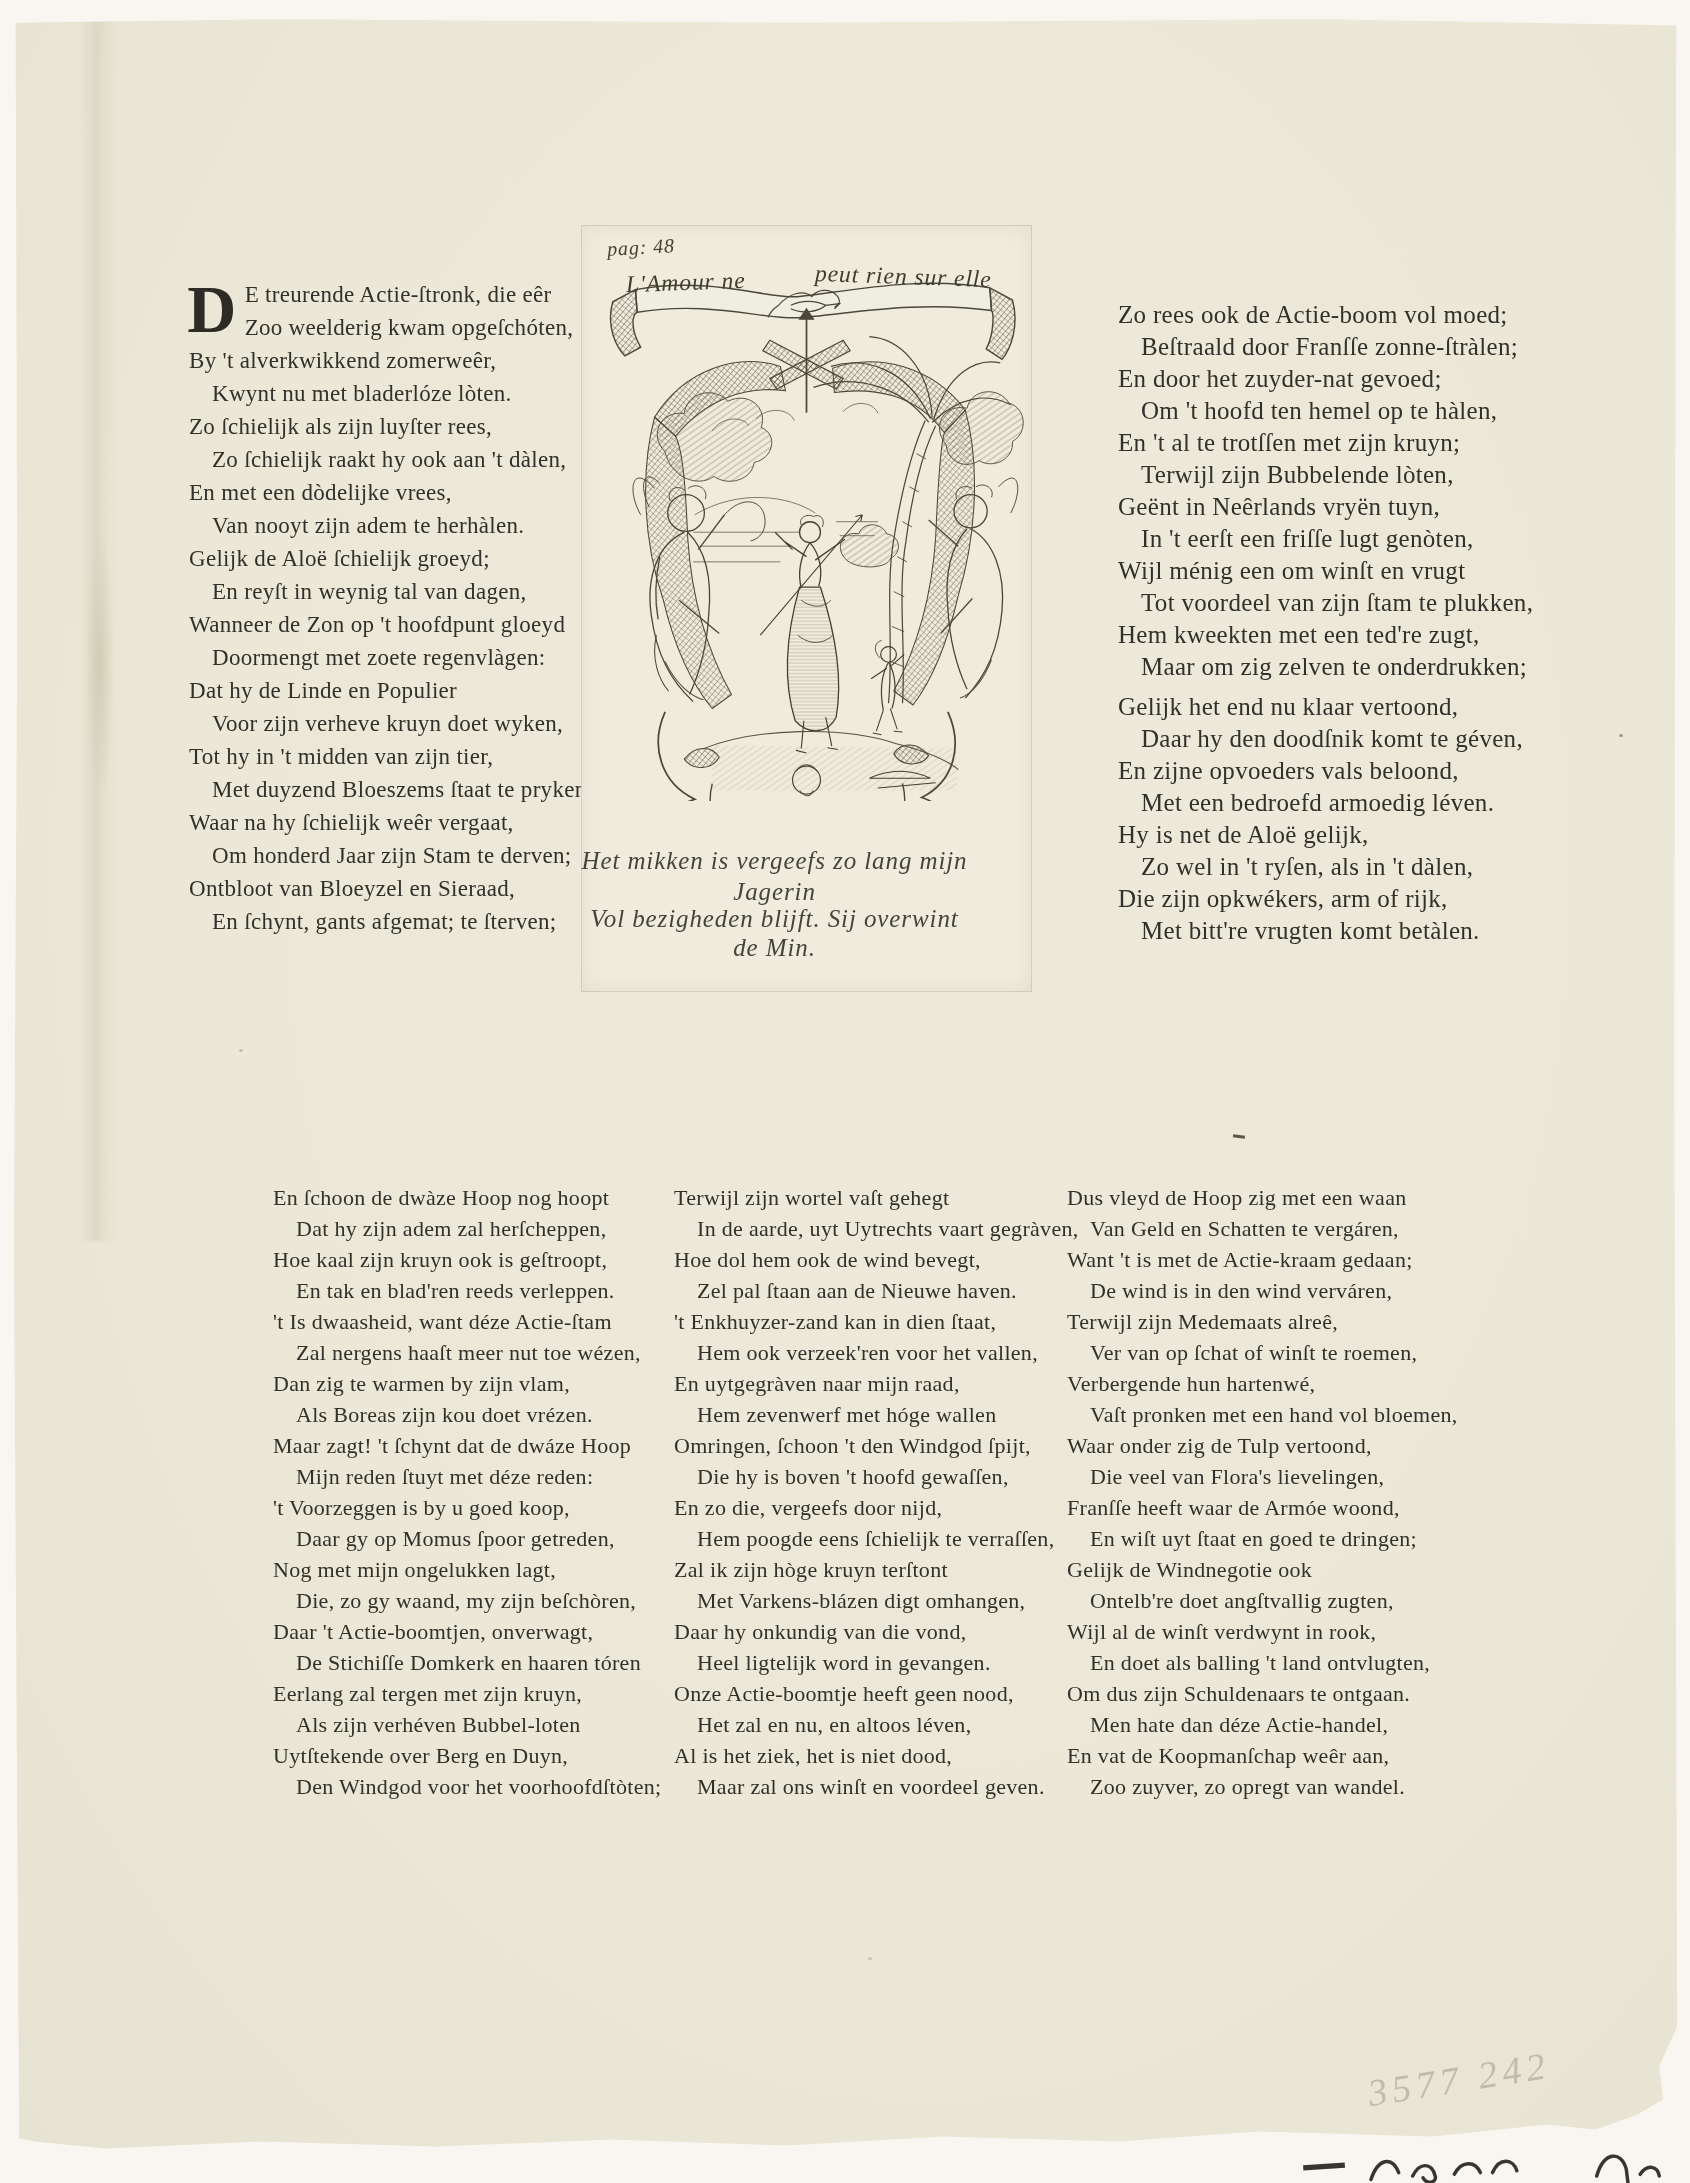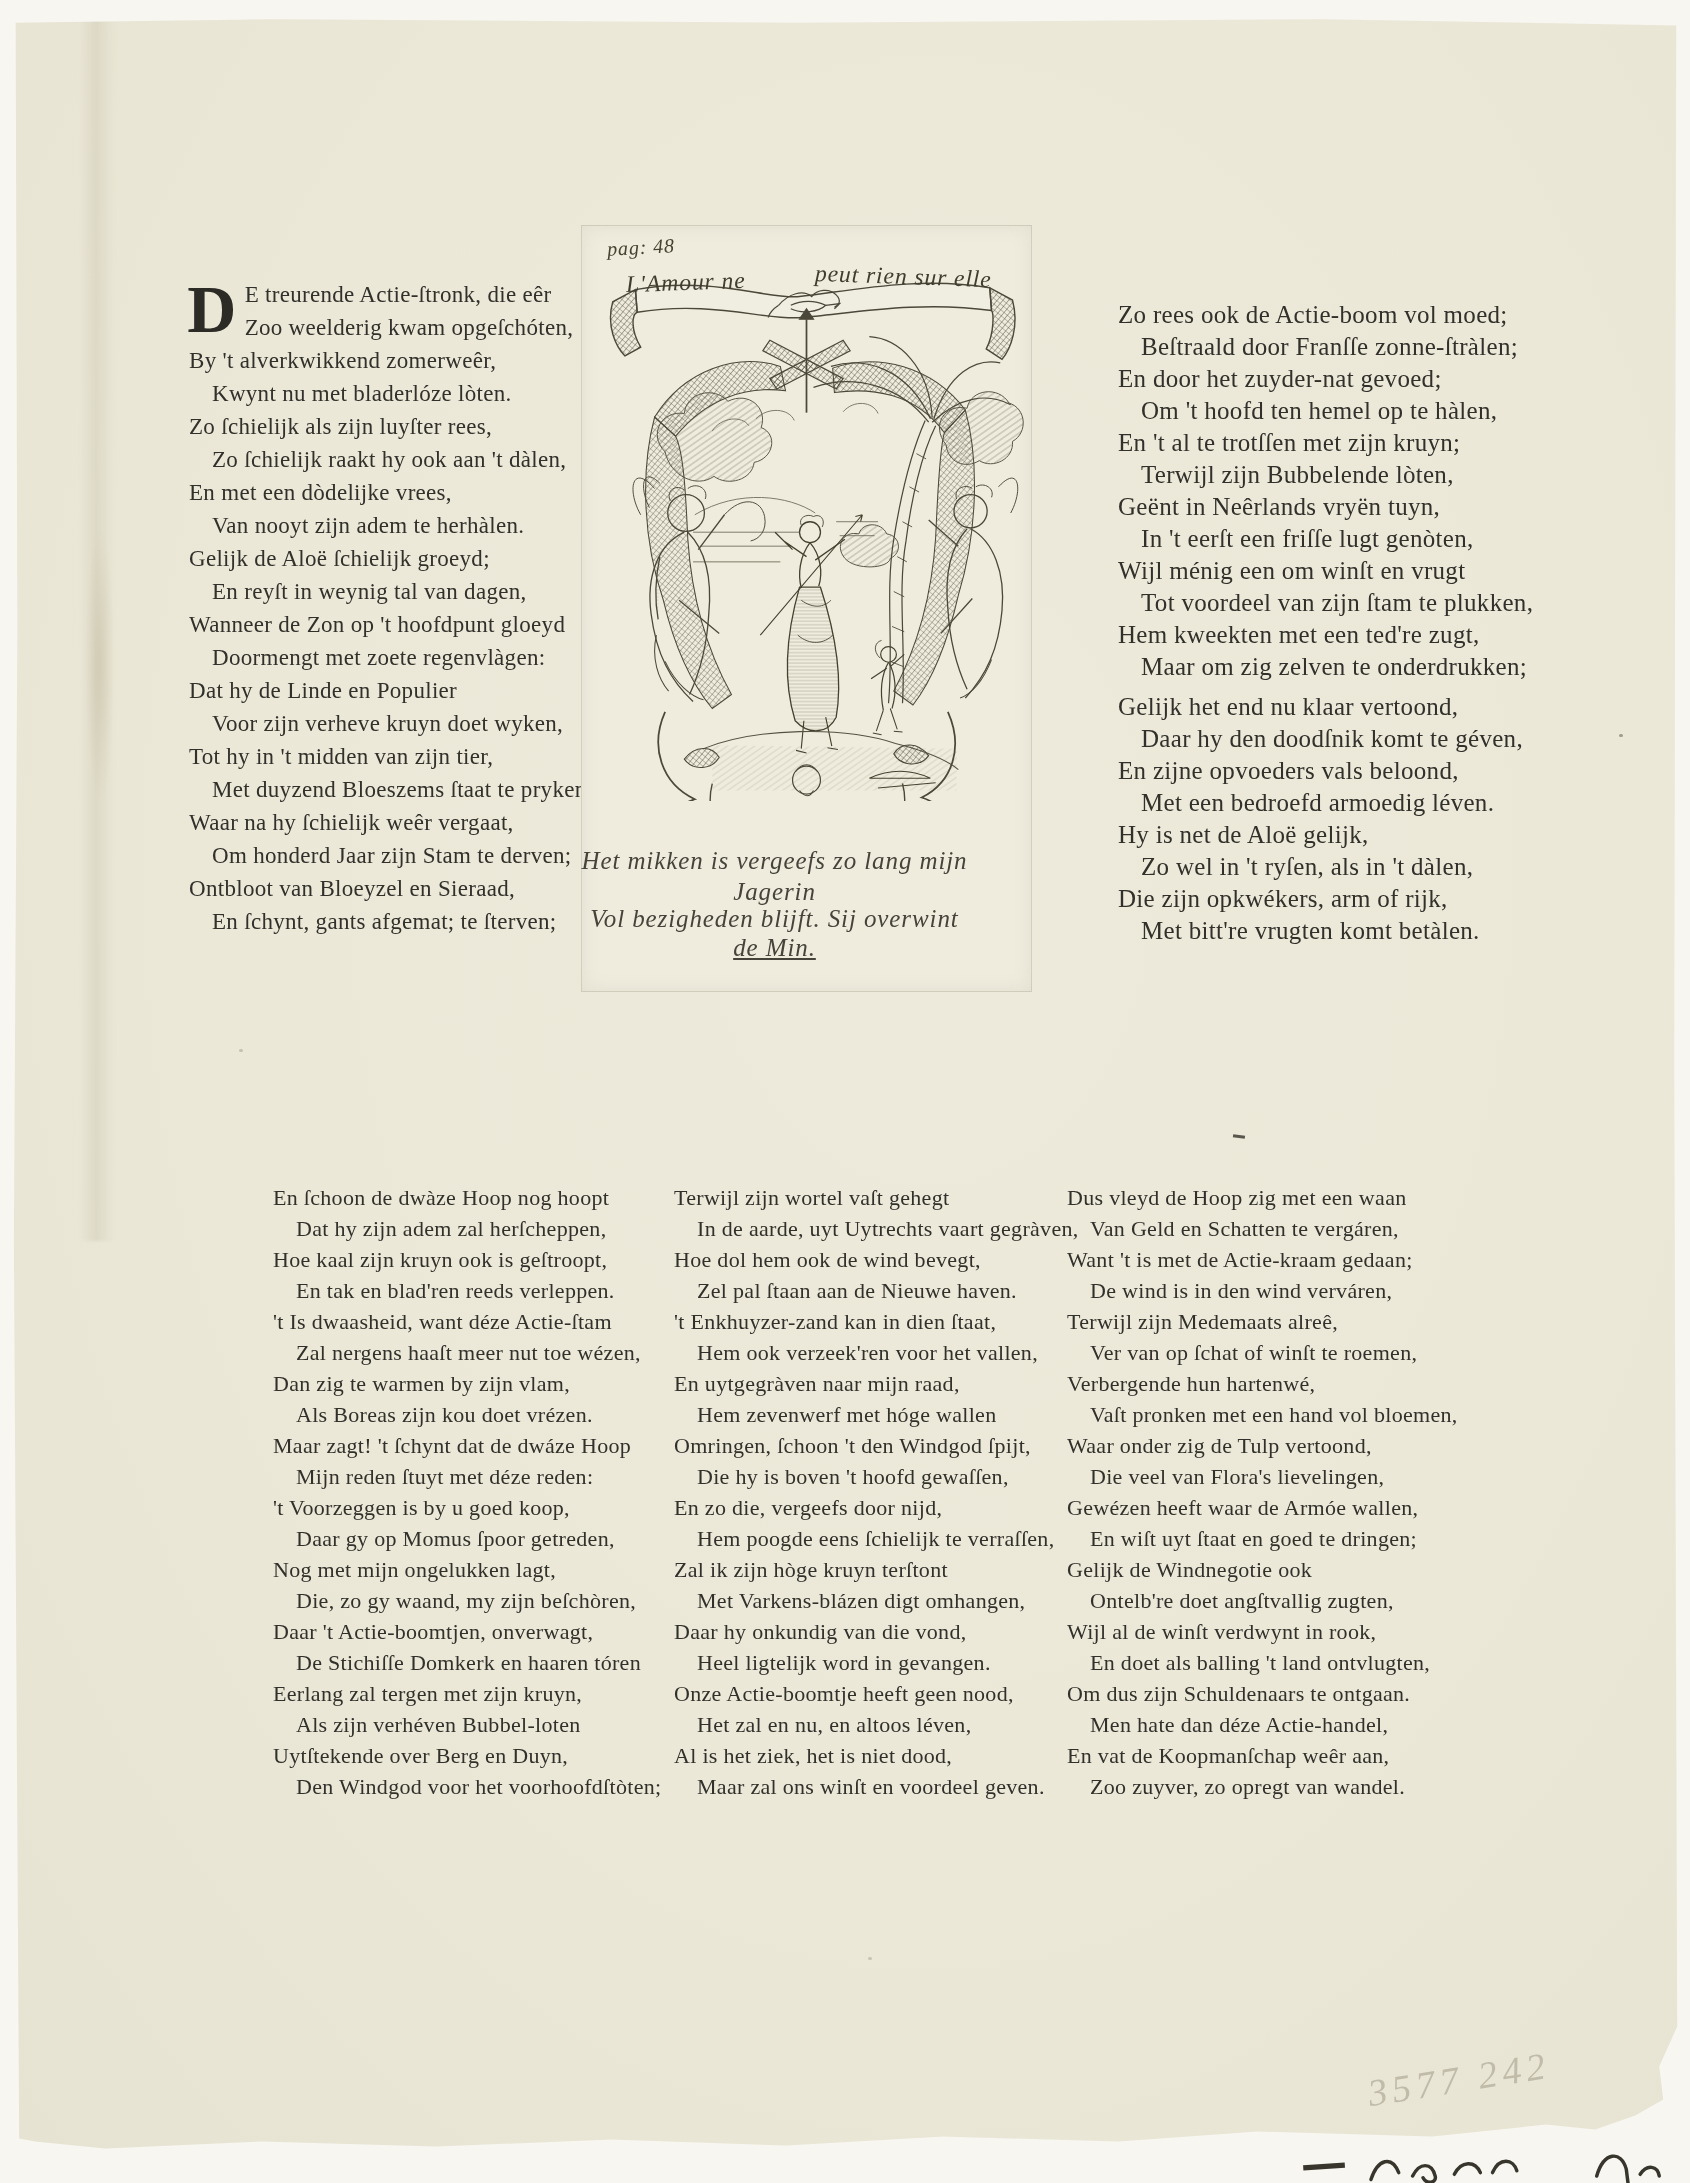--- a/index.html
+++ b/index.html
@@ -59,21 +59,21 @@
   #banner-right{left:234px;top:38px;transform:rotate(2deg);}
   #caption-title{
     position:absolute;left:0;top:582px;width:451px;display:flex;align-items:center;justify-content:center;
     font-size:26px;letter-spacing:4.4px;color:#3b392f;white-space:nowrap;
   }
   #caption-title .rosette{display:inline-block;margin:0 5.2px;transform:translateY(7px);}
   .scriptline{
     position:absolute;width:387px;text-align:center;font-style:italic;
     font-size:25px;color:#46443a;letter-spacing:0.9px;white-space:nowrap;
   }
-  #scr0{top:622px;} #scr1{top:653px;} #scr2{top:680px;} #scr3{top:709px;text-decoration:underline;}
+  #scr0{top:622px;} #scr1{top:653px;} #scr2{top:680px;} #scr3{top:709px;}
   
   #pencil-note{
     position:absolute;left:1367px;top:2057px;font-style:italic;font-size:38px;
     color:rgba(128,120,100,.38);transform:rotate(-9deg);letter-spacing:5.2px;white-space:nowrap;
   }
   #col3-dash{position:absolute;left:1233px;top:1135px;width:12.2px;height:2.6px;background:#5a584c;transform:rotate(8deg);}
   #ink-fragment{position:absolute;left:1109px;top:2150px;}
   svg{display:block;}
 </style>
 </head>
@@ -182,21 +182,21 @@
     <div class="pline">Dus vleyd de Hoop zig met een waan</div>
     <div class="pline ind">Van Geld en Schatten te vergáren,</div>
     <div class="pline">Want 't is met de Actie-kraam gedaan;</div>
     <div class="pline ind">De wind is in den wind verváren,</div>
     <div class="pline">Terwijl zijn Medemaats alreê,</div>
     <div class="pline ind">Ver van op ſchat of winſt te roemen,</div>
     <div class="pline">Verbergende hun hartenwé,</div>
     <div class="pline ind">Vaſt pronken met een hand vol bloemen,</div>
     <div class="pline">Waar onder zig de Tulp vertoond,</div>
     <div class="pline ind">Die veel van Flora's lievelingen,</div>
-    <div class="pline">Gewézen heeft waar de Armóe wallen,</div>
+    <div class="pline">Franſſe heeft waar de Armóe woond,</div>
     <div class="pline ind">En wiſt uyt ſtaat en goed te dringen;</div>
     <div class="pline">Gelijk de Windnegotie ook</div>
     <div class="pline ind">Ontelb're doet angſtvallig zugten,</div>
     <div class="pline">Wijl al de winſt verdwynt in rook,</div>
     <div class="pline ind">En doet als balling 't land ontvlugten,</div>
     <div class="pline">Om dus zijn Schuldenaars te ontgaan.</div>
     <div class="pline ind">Men hate dan déze Actie-handel,</div>
     <div class="pline">En vat de Koopmanſchap weêr aan,</div>
     <div class="pline ind">Zoo zuyver, zo opregt van wandel.</div>
   </div>

